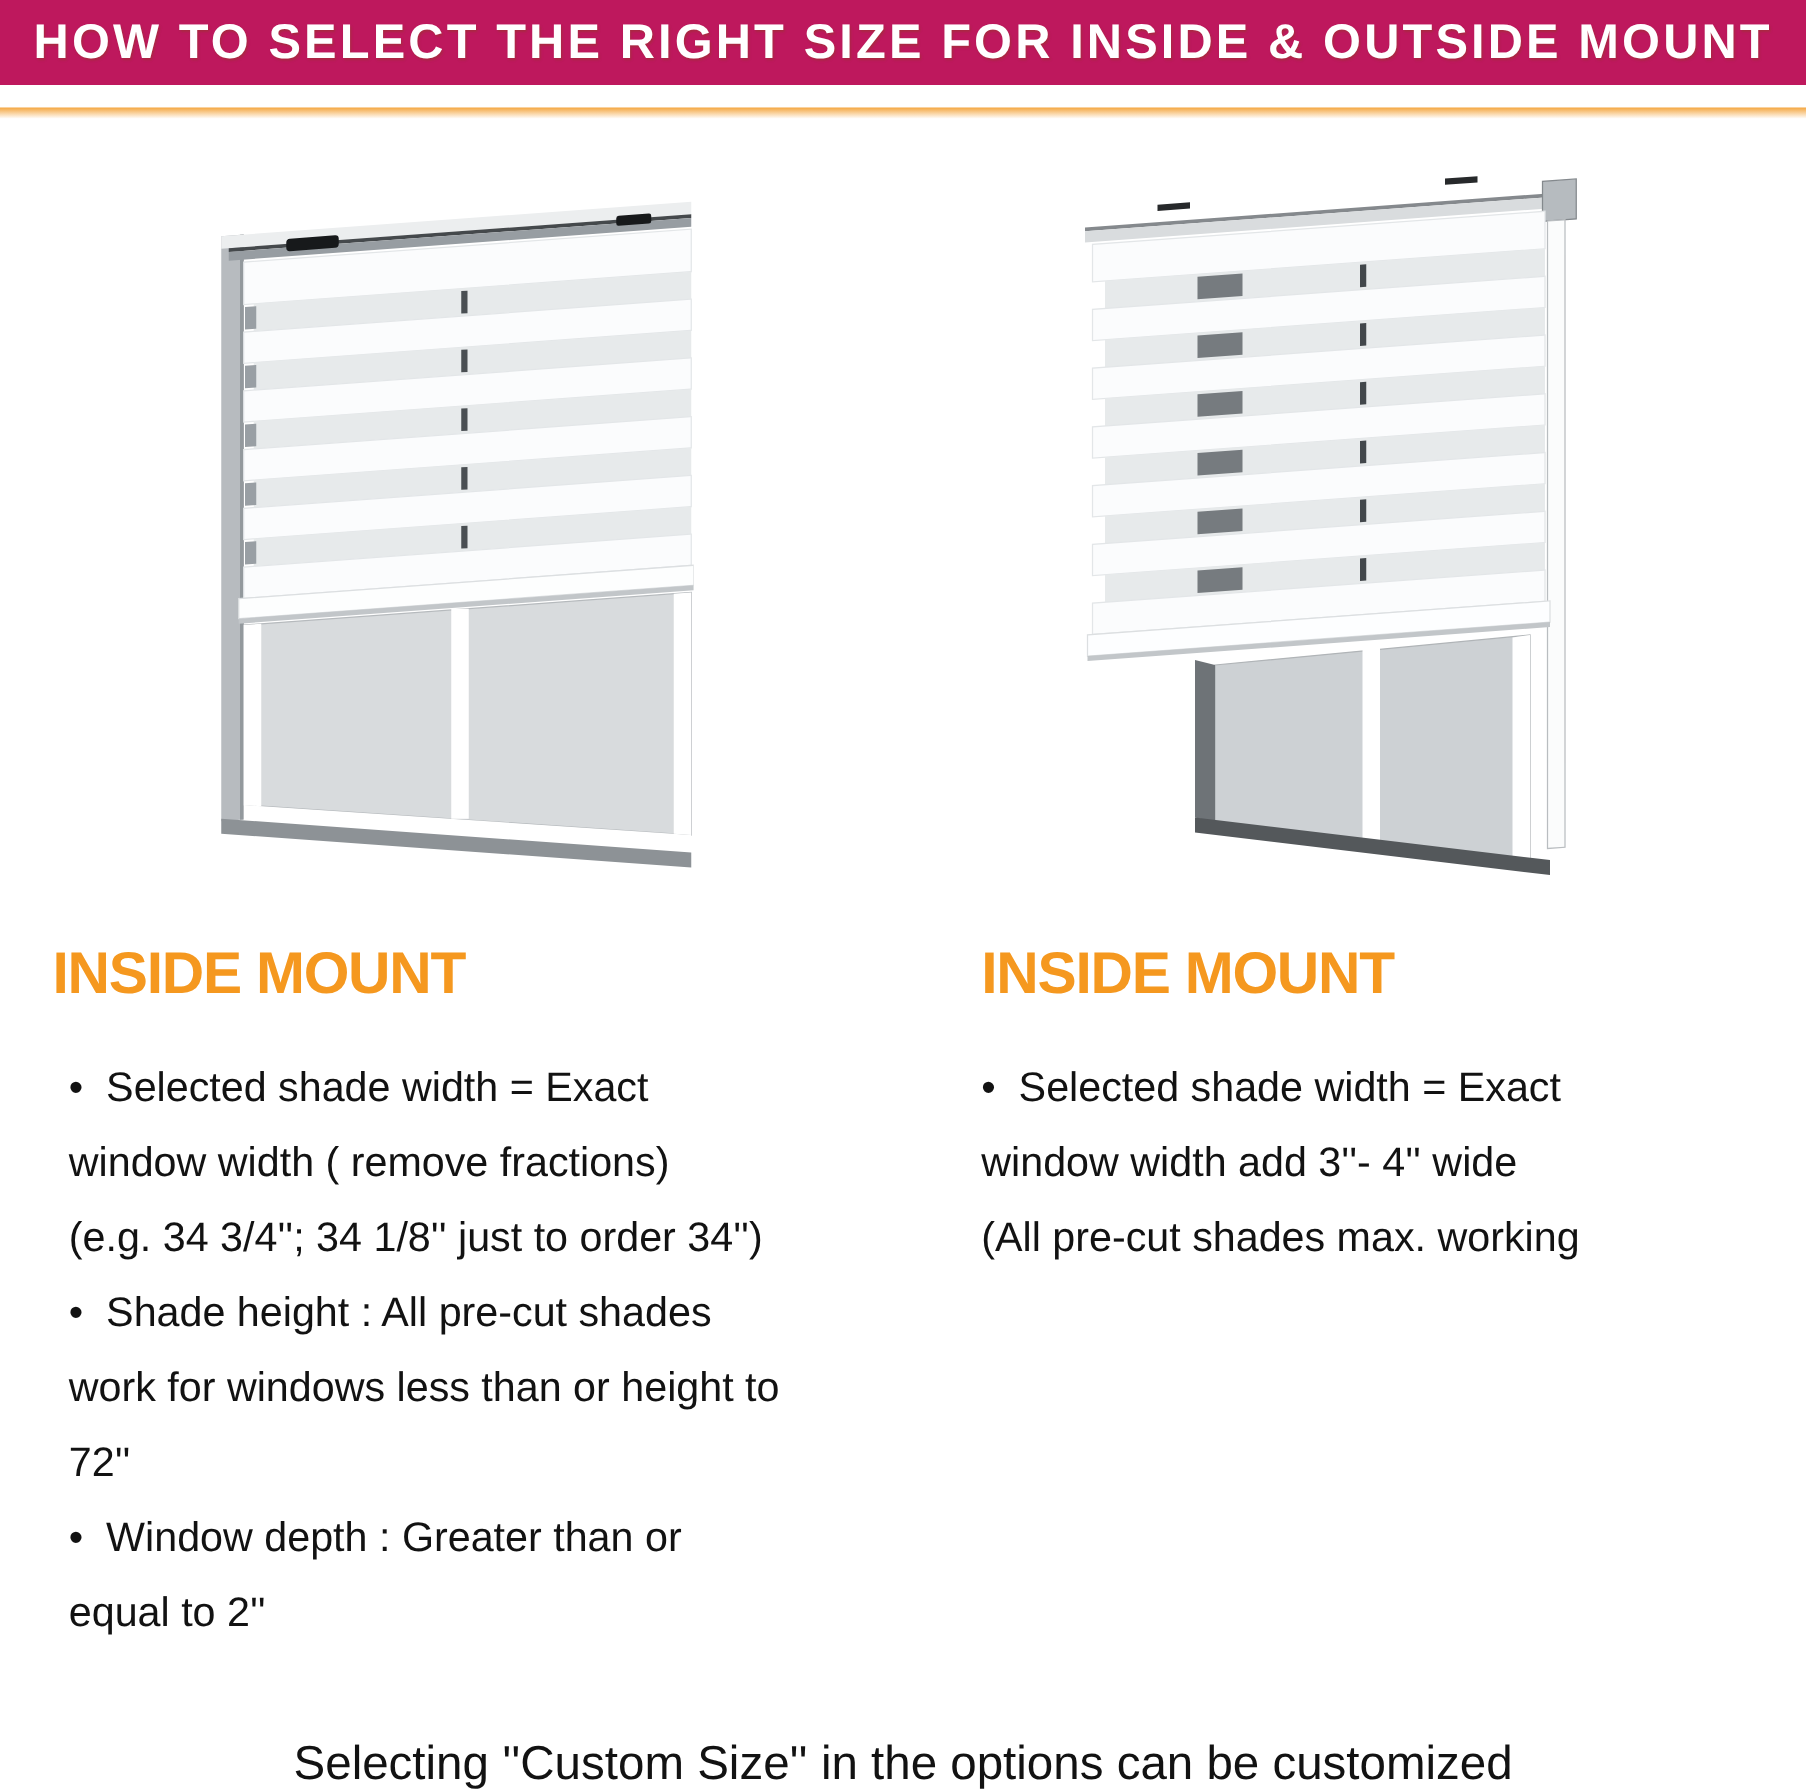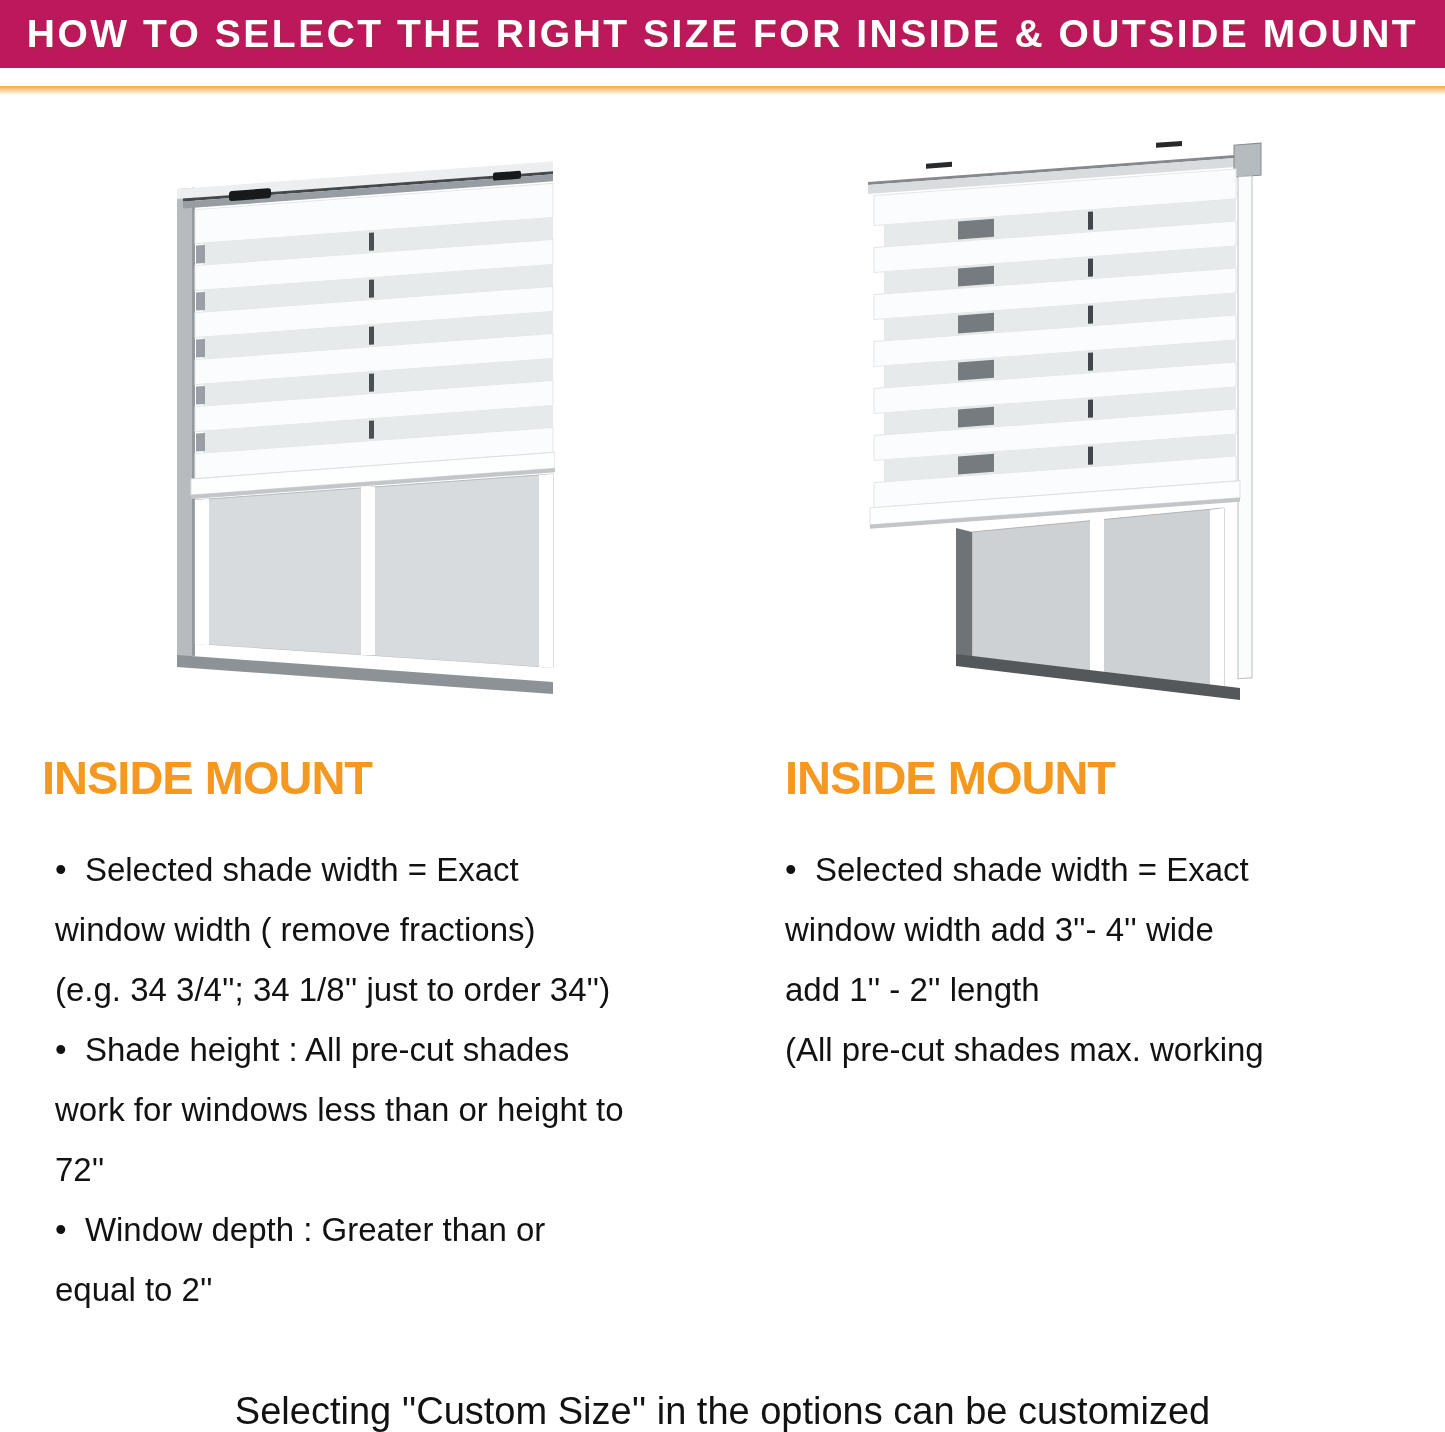--- a/index.html
+++ b/index.html
@@ -191,19 +191,18 @@
     <div class="line">•  Shade height : All pre-cut shades</div>
     <div class="line">work for windows less than or height to</div>
     <div class="line">72''</div>
     <div class="line">•  Window depth : Greater than or</div>
     <div class="line">equal to 2''</div>
   </div>
 
   <div class="notes notes-outside">
     <div class="line">•  Selected shade width = Exact</div>
     <div class="line">window width add 3''- 4'' wide</div>
-    <div class="line">add 1'' - 2'' length</div>
     <div class="line">(All pre-cut shades max. working</div>
   </div>
 
   <div class="footer-note">Selecting ''Custom Size'' in the options can be customized</div>
 
 </div>
 
 </body></html>

